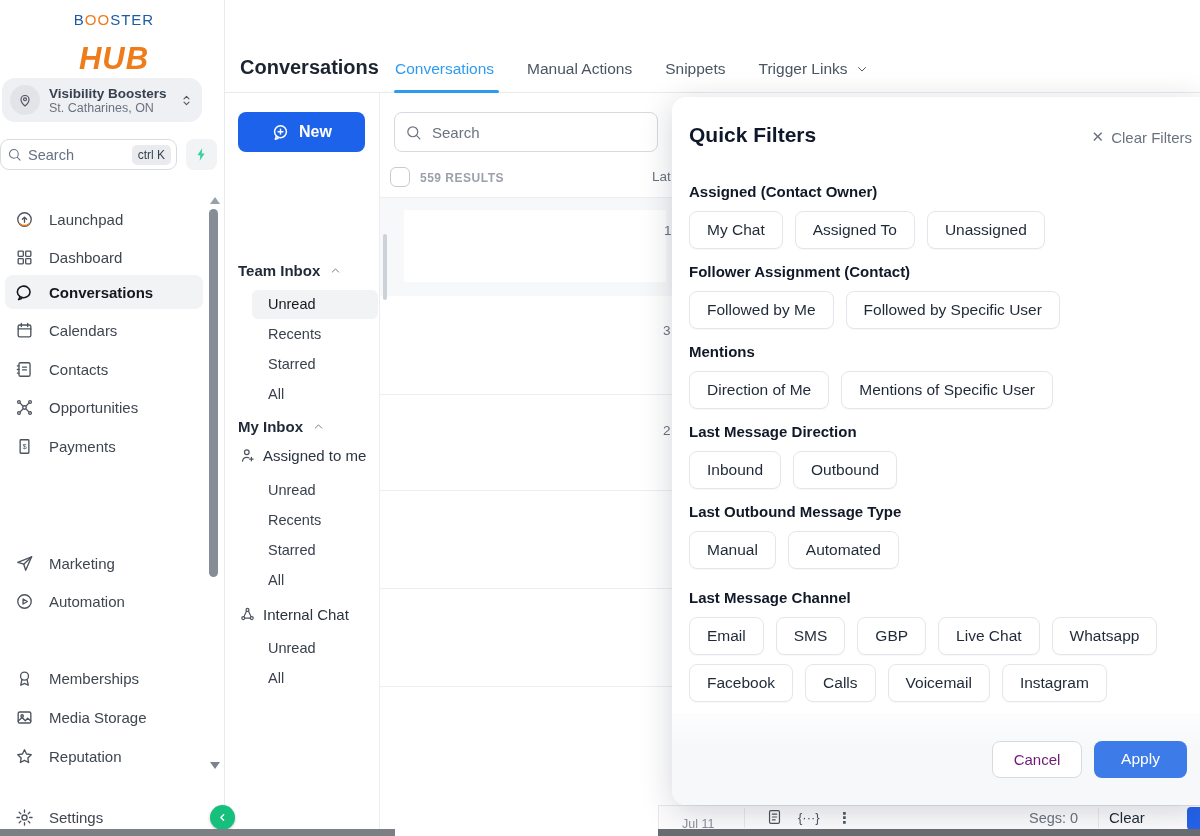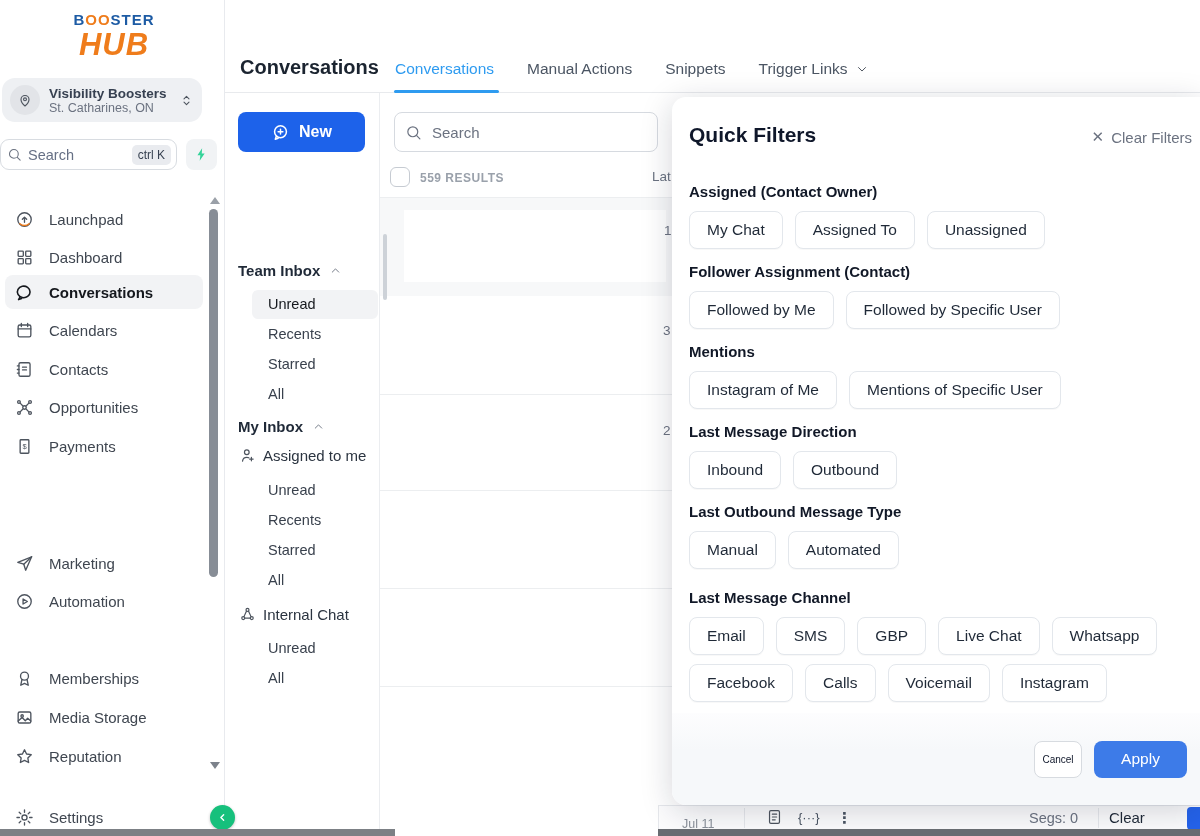--- a/index.html
+++ b/index.html
@@ -5,23 +5,23 @@
   *{margin:0;padding:0;box-sizing:border-box}
   html,body{width:1200px;height:836px}
   body{font-family:"Liberation Sans","DejaVu Sans",sans-serif;background:#fff;overflow:hidden;color:#1f2937}
   .screen{position:relative;width:1200px;height:836px;background:#fff;overflow:hidden}
   svg{display:block}
   .ico{stroke:#4d545e;fill:none;stroke-width:1.7;stroke-linecap:round;stroke-linejoin:round}
   .ico-gray{stroke:#6b7280}
   
   .sidebar{position:absolute;left:0;top:0;width:225px;height:836px;background:#fff;border-right:1px solid #e8eaee;z-index:4}
   .logo{position:absolute;left:58px;top:12px;width:112px;text-align:center;line-height:1}
-  .logo-top{font-size:15px;font-weight:700;letter-spacing:1px;color:#1d5ba4}
+  .logo-top{font-size:15px;font-weight:400;letter-spacing:1px;color:#1d5ba4}
   .logo-top .oo{color:#ef7c1b}
-  .logo-hub{font-size:31px;font-weight:800;font-style:italic;color:#ef7c1b;letter-spacing:1px;margin-top:2px}
+  .logo-hub{font-size:31px;font-weight:800;font-style:italic;color:#ef7c1b;letter-spacing:1px;margin-top:16px}
   .account{position:absolute;left:2px;top:78px;width:200px;height:44px;background:#eef0f3;border-radius:13px;display:flex;align-items:center;padding:0 8px;cursor:pointer}
   .avatar{width:30px;height:30px;border-radius:50%;background:#e2e4e8;display:flex;align-items:center;justify-content:center;flex:none}
   .acct-text{margin-left:9px;flex:1;min-width:0}
   .acct-name{font-size:13.5px;font-weight:700;color:#374151;white-space:nowrap}
   .acct-loc{font-size:12.5px;color:#6b7280;white-space:nowrap}
   .searchrow-pill{position:absolute;left:0;top:139px;width:177px;height:31px;border:1px solid #d8dce1;border-radius:9px;background:#fff;display:flex;align-items:center;padding:0 5px 0 6px}
   .searchrow-pill input{border:none;outline:none;flex:1;min-width:0;font-size:14.5px;color:#374151;margin-left:6px;font-family:inherit;background:transparent}
   .searchrow-pill input::placeholder{color:#667085}
   .kbd{background:#e9ebef;border-radius:5px;font-size:12px;color:#374151;padding:3px 6px;white-space:nowrap}
   .bolt-btn{position:absolute;left:186px;top:139px;width:31px;height:31px;background:#f1f3f5;border-radius:8px;display:flex;align-items:center;justify-content:center;cursor:pointer}
@@ -62,21 +62,21 @@
   .mini-thumb{position:absolute;left:3px;top:141px;width:4px;height:66px;border-radius:2px;background:#cdd2d8}
   
   .panel{position:absolute;left:672px;top:97px;width:528px;height:708px;background:#fff;border-radius:14px 0 0 14px;box-shadow:0 6px 32px rgba(15,23,42,.18);z-index:10}
   .panel-title{position:absolute;left:17px;top:26px;font-size:21px;font-weight:800;color:#0f172a}
   .clear-filters{position:absolute;right:8px;top:31px;display:flex;align-items:center;gap:7px;color:#6b7280;font-size:15px;cursor:pointer}
   .sections{position:absolute;left:17px;top:72px;width:500px}
   .sec-label{font-size:15px;font-weight:700;color:#111827;margin:14px 0 11px}
   .chips{display:flex;flex-wrap:wrap;gap:9px 12px}
   .chip{padding:9px 17px;font-size:15.5px;border:1px solid #e3e7ec;border-radius:8px;color:#1f2937;background:#fff;cursor:pointer;white-space:nowrap;box-shadow:0 1px 1px rgba(16,24,40,.03)}
   .panel-footer{position:absolute;left:0;right:0;bottom:0;height:92px;background:linear-gradient(#fdfdfe,#f6f8fa 40%);border-radius:0 0 0 14px;display:flex;align-items:center;justify-content:flex-end;gap:12px;padding-right:13px}
-  .btn-cancel{width:48px;height:37px;background:#fff;border:1px solid #d7dbe0;border-radius:8px;font-size:10px;color:#0f172a;font-weight:500;display:flex;align-items:center;justify-content:center;cursor:pointer}
+  .btn-cancel{width:90px;height:37px;background:#fff;border:1px solid #d7dbe0;border-radius:8px;font-size:15px;color:#701a75;font-weight:500;display:flex;align-items:center;justify-content:center;cursor:pointer}
   .btn-apply{width:93px;height:37px;background:#3d7be8;border-radius:8px;font-size:15.5px;color:#fff;font-weight:400;display:flex;align-items:center;justify-content:center;cursor:pointer}
   
   .composer{position:absolute;left:658px;top:805px;width:542px;height:24px;background:#fcfcfd;border-top:1px solid #e6e8ec;border-left:1px solid #e6e8ec;z-index:2}
   .comp-divider{position:absolute;top:2px;width:1px;height:20px;background:#e6e8ec}
   .comp-ico{position:absolute;top:2px;color:#4b5563;cursor:pointer}
   .jul{position:absolute;left:682px;top:817px;font-size:12.5px;color:#8a9099;z-index:3;white-space:nowrap}
   .segs{position:absolute;left:370px;top:4px;font-size:14.5px;color:#6b7280;white-space:nowrap}
   .clear-btn{position:absolute;left:450px;top:3px;font-size:15px;color:#1f2937;font-weight:500;cursor:pointer}
   .send-stub{position:absolute;left:528px;top:1px;width:14px;height:23px;background:#2563eb;border-radius:4px 0 0 4px;cursor:pointer}
   
@@ -431,21 +431,21 @@
       <div>
         <div class="sec-label">Follower Assignment (Contact)</div>
         <div class="chips">
           <div class="chip">Followed by Me</div>
           <div class="chip">Followed by Specific User</div>
         </div>
       </div>
       <div>
         <div class="sec-label">Mentions</div>
         <div class="chips">
-          <div class="chip">Instagram of Me</div>
+          <div class="chip">Direction of Me</div>
           <div class="chip">Mentions of Specific User</div>
         </div>
       </div>
       <div>
         <div class="sec-label">Last Message Direction</div>
         <div class="chips">
           <div class="chip">Inbound</div>
           <div class="chip">Outbound</div>
         </div>
       </div>

